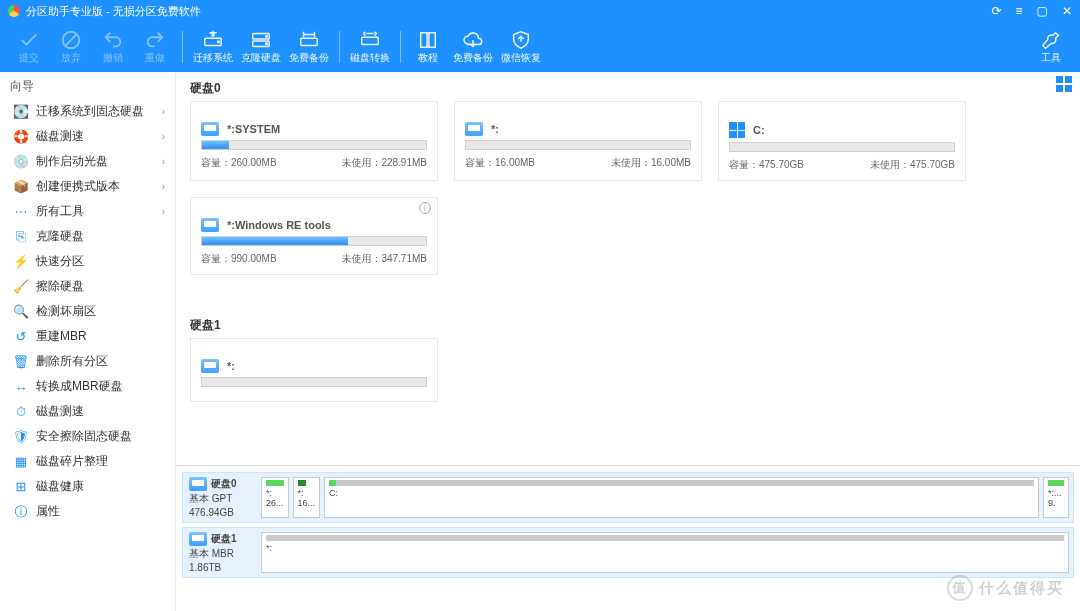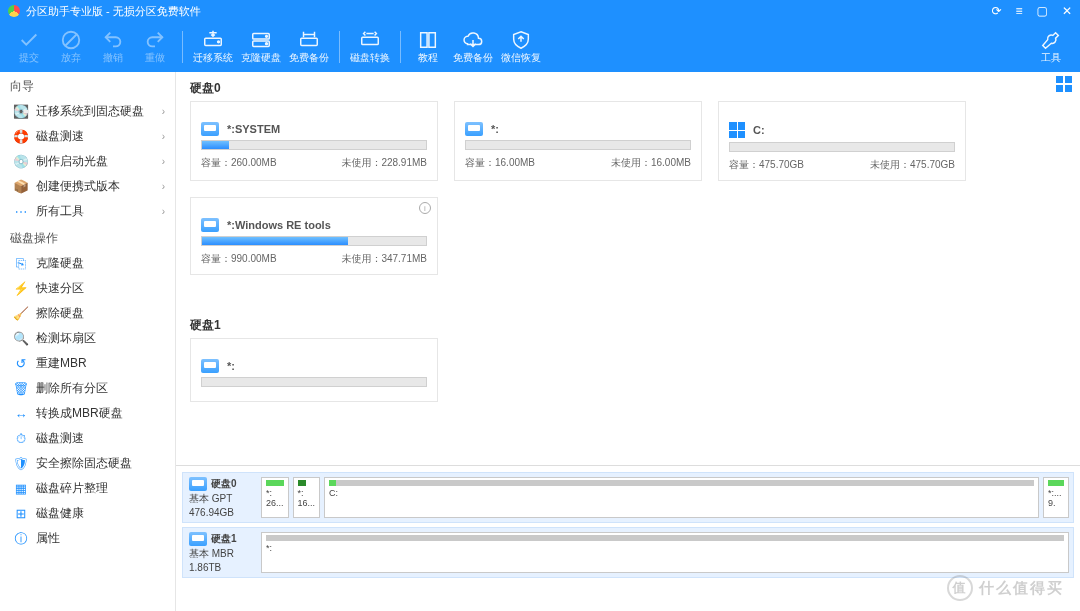--- a/index.html
+++ b/index.html
@@ -221,21 +221,20 @@
           <span class="si">📦</span>
           <span>创建便携式版本</span>
           <span style="margin-left:auto;color:#999;font-size:10px">›</span>
         </div>
         <div class="sb-item">
           <span class="si">⋯</span>
           <span>所有工具</span>
           <span style="margin-left:auto;color:#999;font-size:10px">›</span>
         </div>
       </div>
-    <div class="sb-section-title">磁盘操作</div>
     <div id="sb-ops">
         <div class="sb-item">
           <span class="si">⎘</span>
           <span>克隆硬盘</span>
         </div>
         <div class="sb-item">
           <span class="si">⚡</span>
           <span>快速分区</span>
         </div>
         <div class="sb-item">

